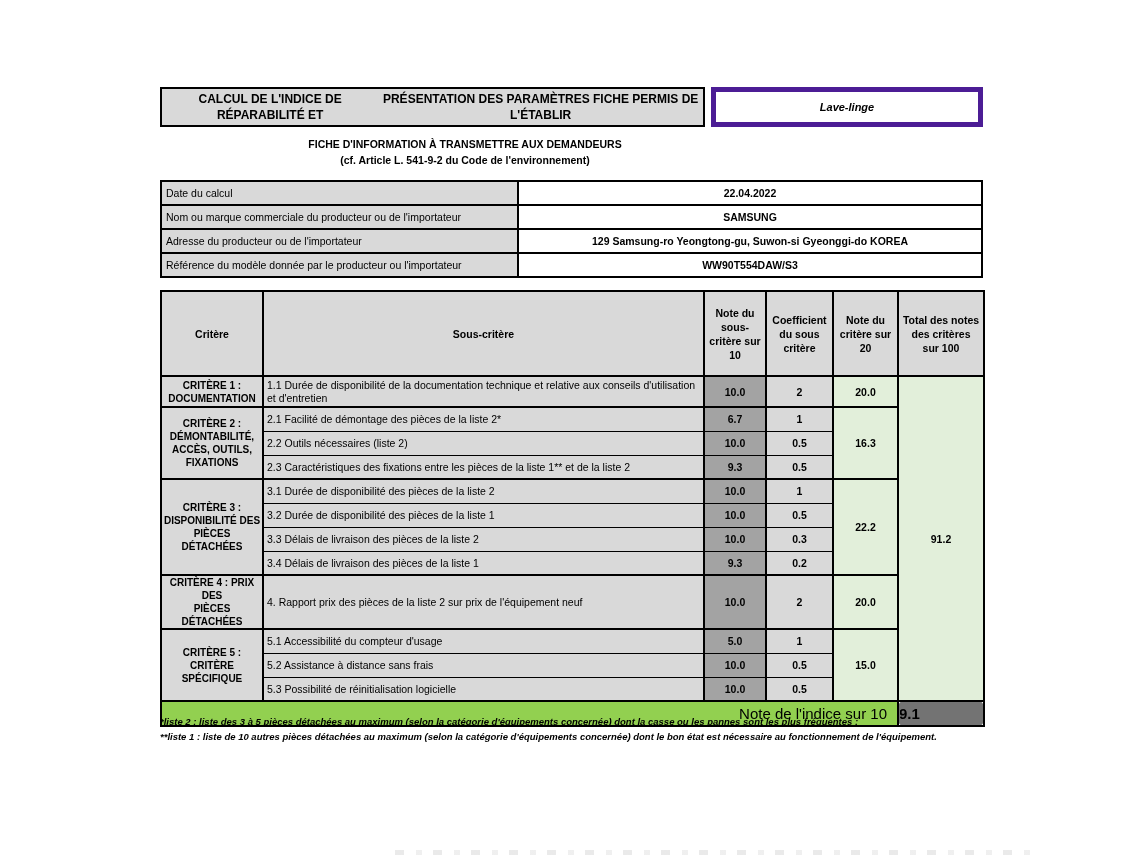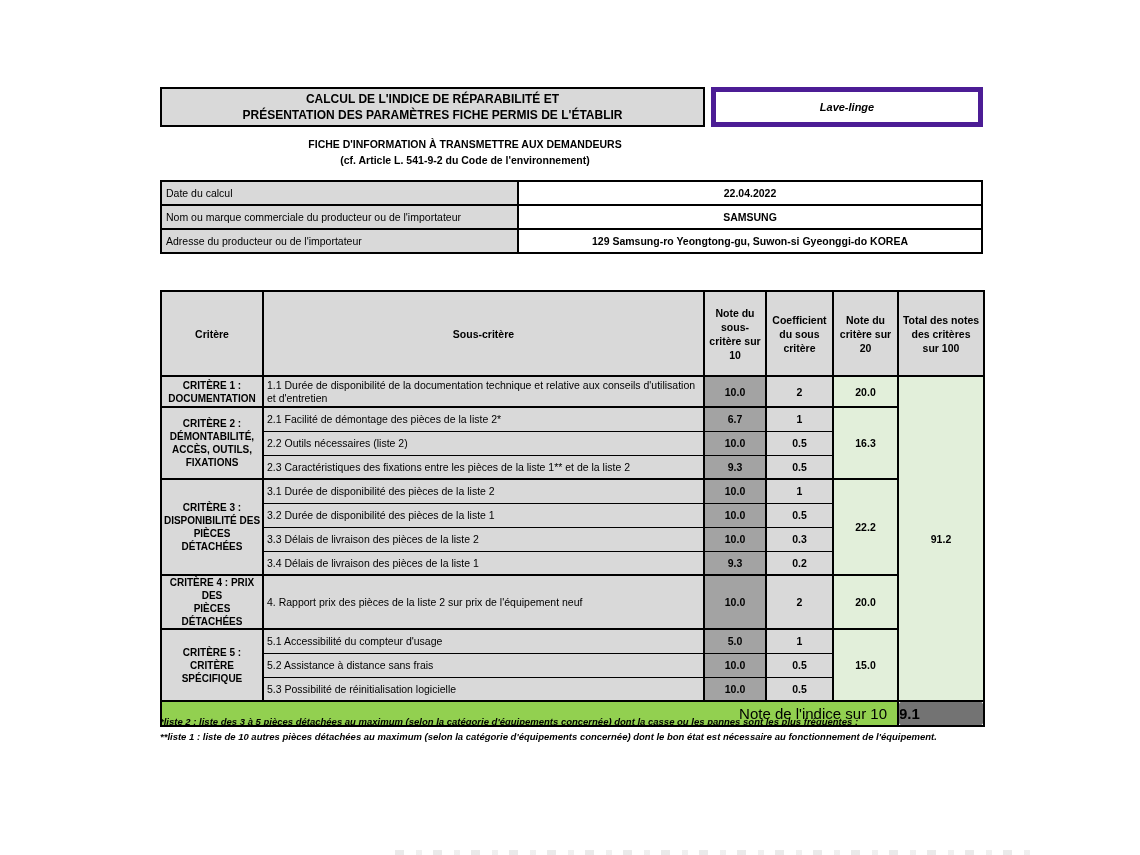--- a/index.html
+++ b/index.html
@@ -4,21 +4,21 @@
 <style>
   * { box-sizing: border-box; margin: 0; padding: 0; }
   html, body { width: 1140px; height: 855px; background: #ffffff; overflow: hidden; }
   body { font-family: "Liberation Sans", sans-serif; color: #000; position: relative; }
   .page { position: absolute; inset: 0; }
 
   
   .title-row { position: absolute; left: 160px; top: 87px; width: 823px; height: 40px; display: flex; }
   .title-box {
     width: 545px; height: 40px; background: #D9D9D9; border: 2px solid #000;
-    display: flex; flex-direction: column; justify-content: center; align-items: center;
+    display: flex; flex-direction: row; justify-content: center; align-items: center;
     text-align: center; font-weight: 700; font-size: 12px; line-height: 16px;
   }
   .category-box {
     margin-left: 6px; flex: 1; height: 40px; background: #fff; border: 5px solid #4c1d95;
     display: flex; justify-content: center; align-items: center;
     font-weight: 700; font-style: italic; font-size: 11px;
   }
 
   
   .subtitle { position: absolute; left: 160px; top: 136px; width: 610px; text-align: center;
@@ -97,20 +97,24 @@
         <td class="ivalue">22.04.2022</td>
       </tr>
       <tr>
         <td class="ilabel">Nom ou marque commerciale du producteur ou de l'importateur</td>
         <td class="ivalue">SAMSUNG</td>
       </tr>
       <tr>
         <td class="ilabel">Adresse du producteur ou de l'importateur</td>
         <td class="ivalue">129 Samsung-ro Yeongtong-gu, Suwon-si Gyeonggi-do KOREA</td>
       </tr>
+      <tr>
+        <td class="ilabel">Référence du modèle donnée par le producteur ou l'importateur</td>
+        <td class="ivalue">WW90T554DAW/S3</td>
+      </tr>
     </tbody>
   </table>
 
   <table class="main-table">
     <colgroup>
       <col style="width:102px">
         <col style="width:441px">
         <col style="width:62px">
       <col style="width:67px">
         <col style="width:65px">

